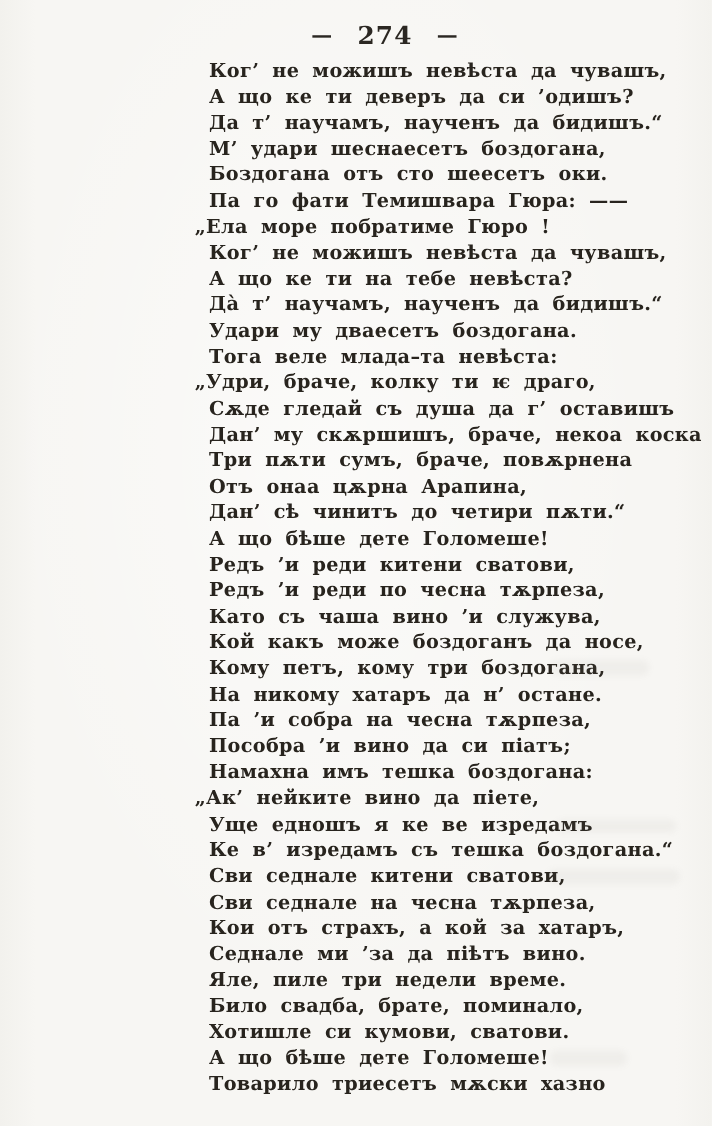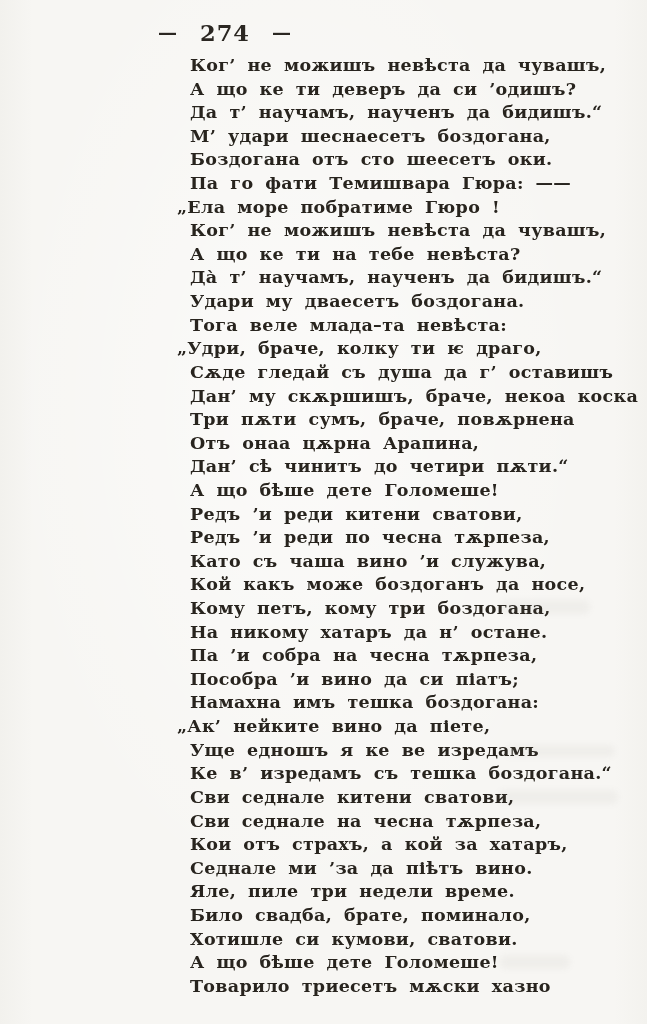--- a/index.html
+++ b/index.html
@@ -22,21 +22,21 @@
       radial-gradient(ellipse at 46% 40%, rgba(255,255,255,0.5) 0%, rgba(255,255,255,0) 60%),
       linear-gradient(90deg, #f2f1ed 0%, #f7f6f3 5%, #f7f6f3 95%, #f3f2ee 100%),
       #f6f5f2;
     color: #29251f;
   }
   .page-header {
     position: absolute;
     top: 20px;
     left: 158px;
     width: 384px;
-    text-align: left;
+    text-align: center;
     font-weight: 700;
     font-size: 21px;
     letter-spacing: 1px;
     color: #2b2722;
     white-space: nowrap;
   }
   .page-header .dash {
     font-size: 19px;
     position: relative;
     top: -2px;

